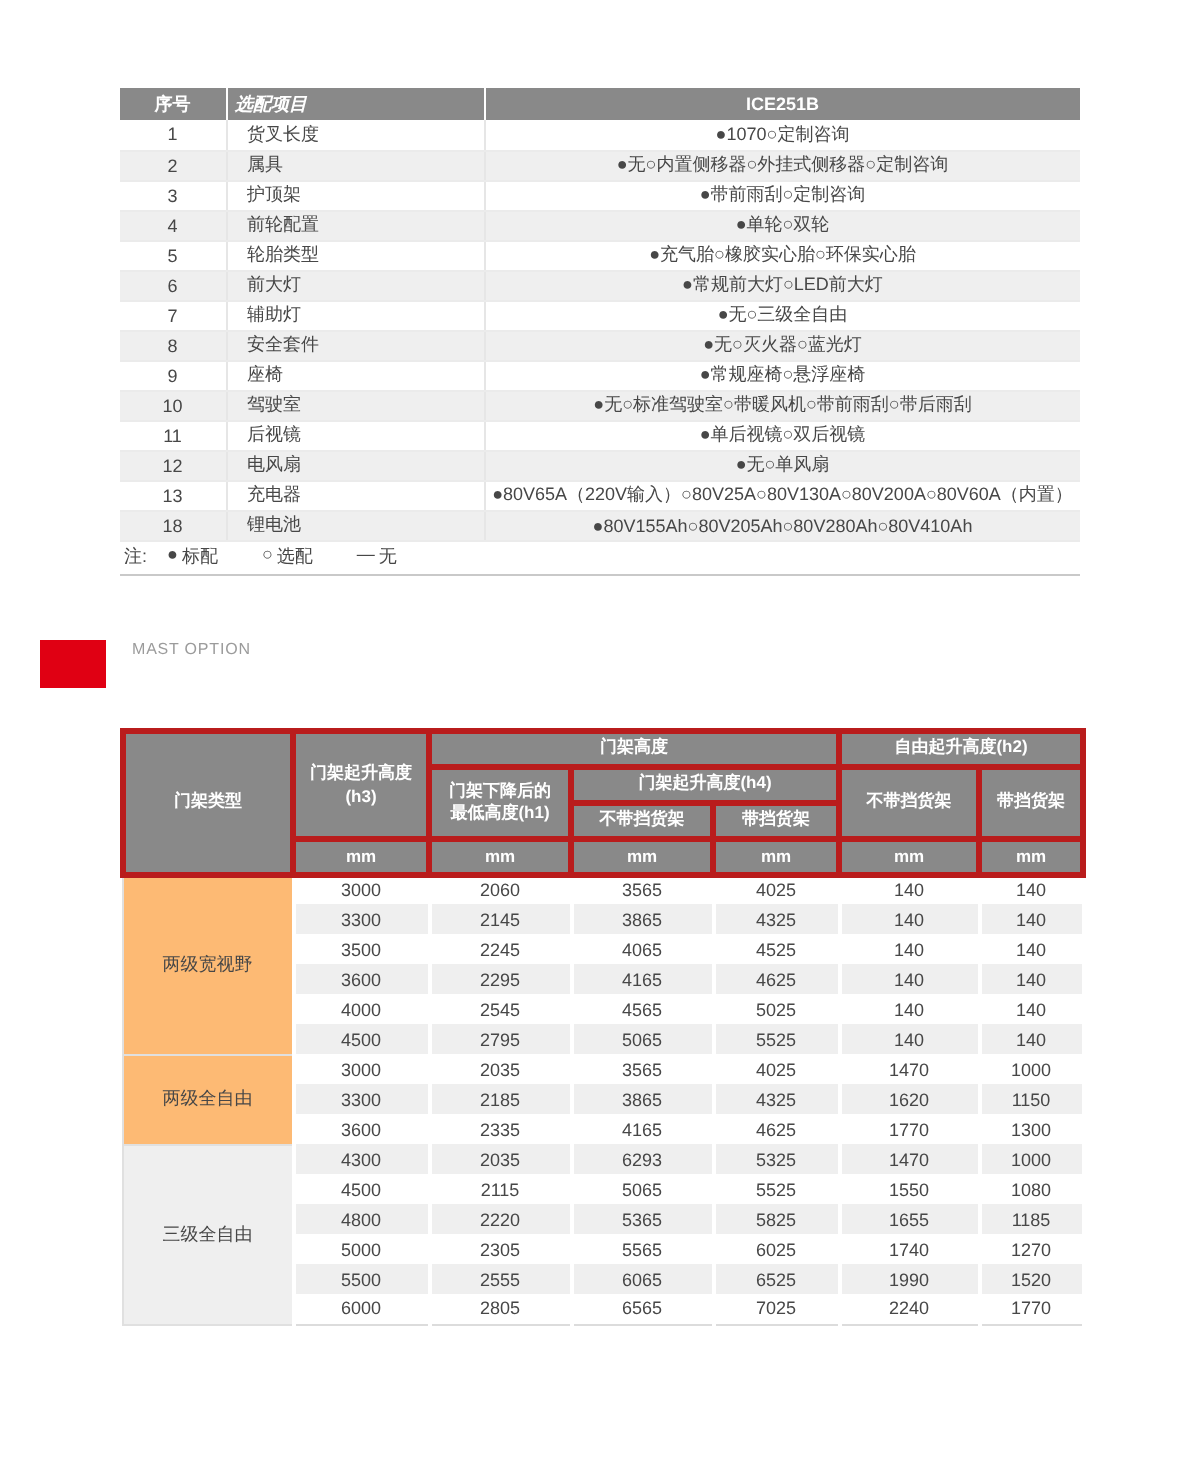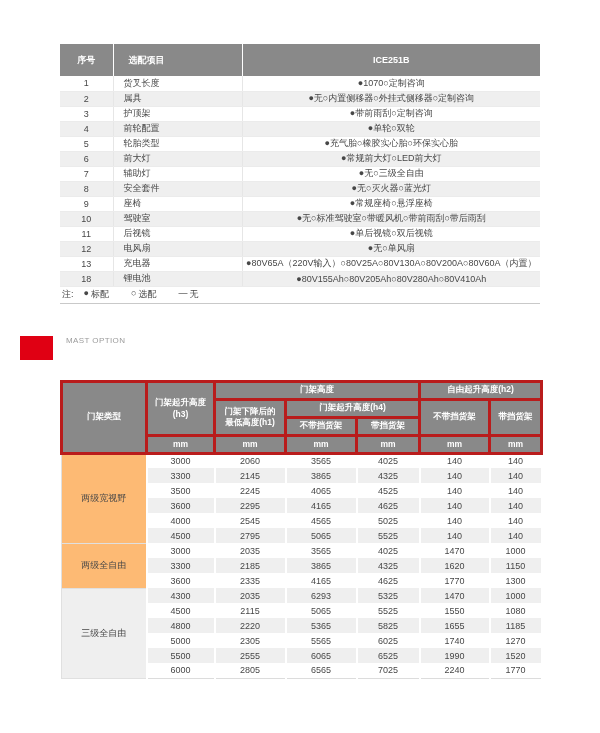--- a/index.html
+++ b/index.html
@@ -21,23 +21,23 @@
   .titles{margin-left:13px;}
   .sec-title{margin:0;color:var(--red);font-size:24px;font-weight:bold;line-height:1.05;letter-spacing:1px;}
   .sec-subtitle{color:#9b9b9b;font-size:8px;margin-top:2px;letter-spacing:0.4px;}
 
   table{border-collapse:collapse;table-layout:fixed;width:480px;margin-left:60px;}
   th{background:var(--hdr-gray);color:#fff;font-size:9px;font-weight:bold;padding:0;}
   td{padding:0 2px;box-sizing:border-box;}
 
   
   #selection-table{margin-top:19px;}
-  #selection-table th{height:32px;border-left:1px solid #fff;text-align:center;}
+  #selection-table th{height:16px;border-left:1px solid #fff;text-align:center;}
   #selection-table th:first-child{border-left:none;}
-  #selection-table th.left{text-align:left;padding-left:15px;}
+  #selection-table th.left{text-align:left;padding-left:4px;font-style:italic;}
   #selection-table td{font-size:9px;height:15px;text-align:center;border-bottom:1px solid #ebebeb;border-left:1px solid #e6e6e6;color:var(--txt);}
   #selection-table td:first-child{border-left:none;}
   #selection-table td.td-item{text-align:left;padding-left:10px;}
   #selection-table tr.alt td{background:var(--alt-gray);}
 
   .note{width:478px;margin-left:60px;border-bottom:1px solid #c9c9c9;font-size:9px;height:16px;display:flex;align-items:center;padding-left:2px;}
   .note .note-label{margin-right:10px;}
   .legend-item{display:inline-flex;margin-right:22px;}
   .legend-item .sym{margin-right:2px;}
 

